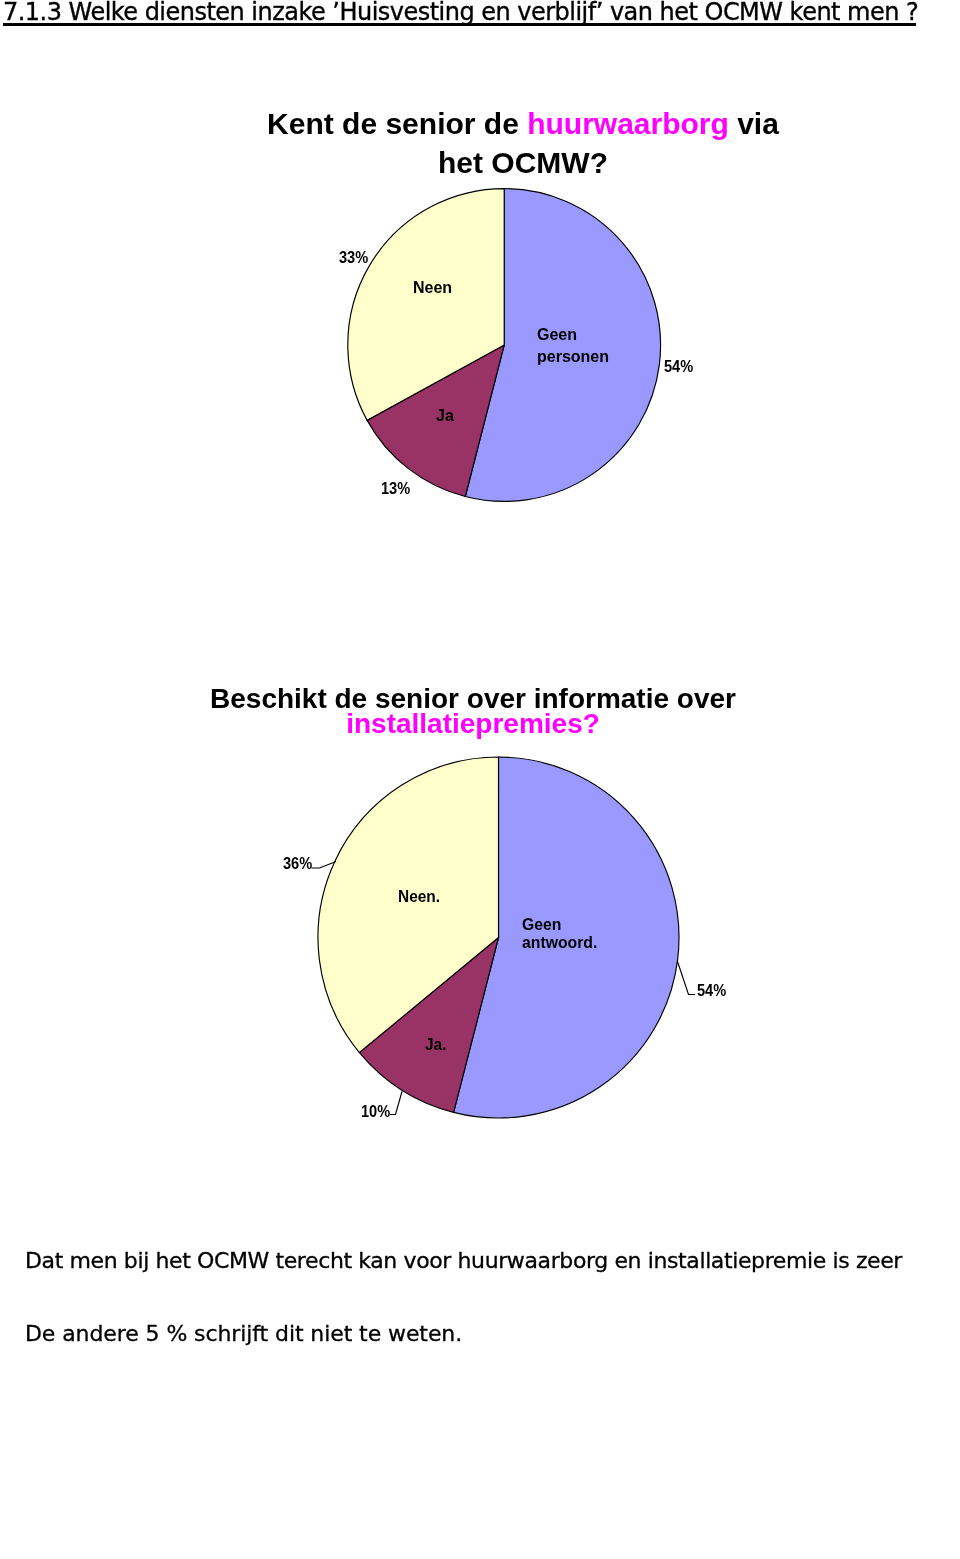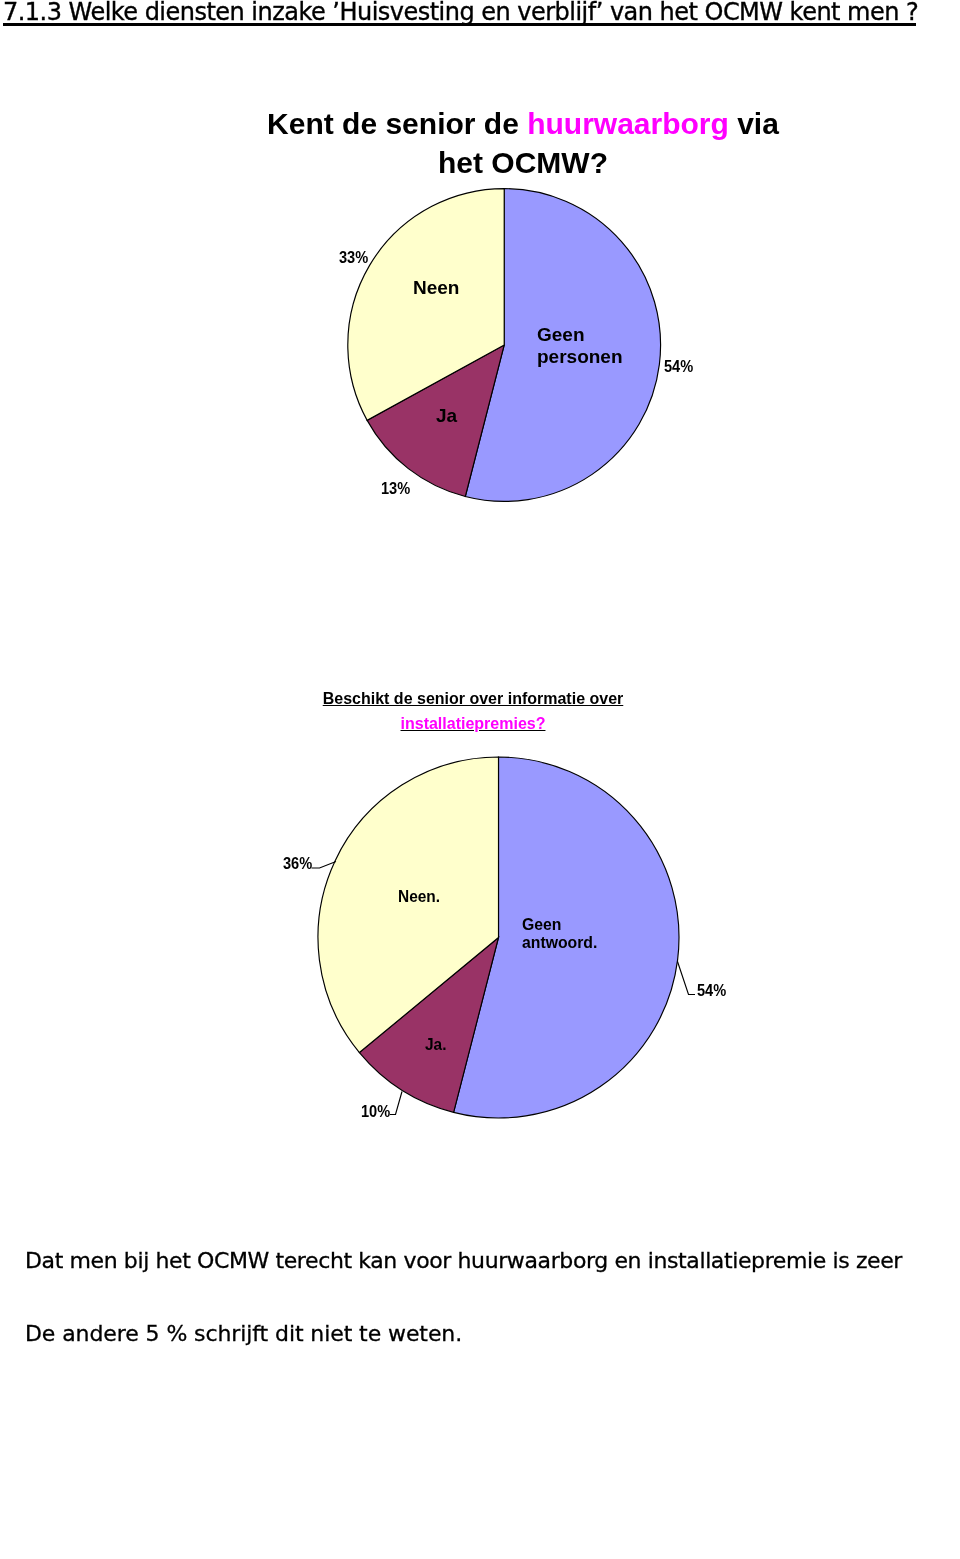--- a/index.html
+++ b/index.html
@@ -10,27 +10,27 @@
 
   
   #heading{left:3px;top:-1.8px;letter-spacing:-0.52px;width:952px;font-family:"DejaVu Sans",sans-serif;font-size:24px;
            font-weight:400;color:#000000;white-space:nowrap;-webkit-text-stroke:0.35px #000000;}
   #heading-rule{left:3px;top:23px;width:913px;height:2.5px;background:#000000;}
 
   
   .chart-title{position:absolute;text-align:center;font-weight:700;color:#000000;
                font-family:"Liberation Sans",sans-serif;}
   #chart1-title{left:223px;top:60px;width:600px;font-size:30px;line-height:39px;margin-top:44px;}
-  #chart2-title{left:173px;top:687px;width:600px;font-size:16px;line-height:24.5px;text-decoration:underline;}
+  #chart2-title{left:173px;top:687px;width:600px;font-size:28px;line-height:24.5px;}
   .accent{color:#ff00ff;}
 
   
   .plabel{position:absolute;font-family:"Liberation Sans",sans-serif;font-weight:700;
           color:#000000;white-space:pre;transform-origin:left top;}
-  .plabel.w1{font-size:19px;line-height:21px;}
+  .plabel.w1{font-size:16px;line-height:21px;}
   .plabel.w2{font-size:16.8px;line-height:17.8px;transform:scaleX(0.92);}
   .plabel.pct{font-size:16.7px;line-height:21px;transform:scaleX(0.875);}
 
   
   #body-text{position:absolute;left:0;top:0;width:864px;height:1559px;
              font-family:"DejaVu Sans",sans-serif;font-size:22px;color:#000000;}
   #body-text .bl{position:absolute;left:25px;white-space:pre;line-height:22px;-webkit-text-stroke:0.3px #000000;}
 
   
   #pageno{position:absolute;left:961px;top:1535px;font-family:"Liberation Serif",serif;

